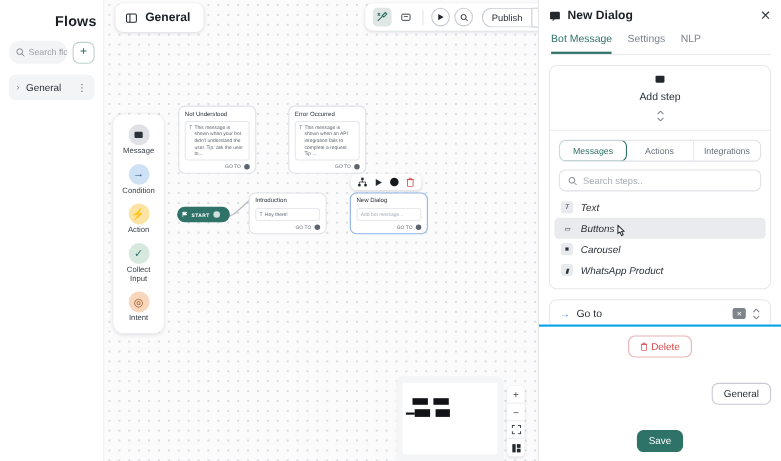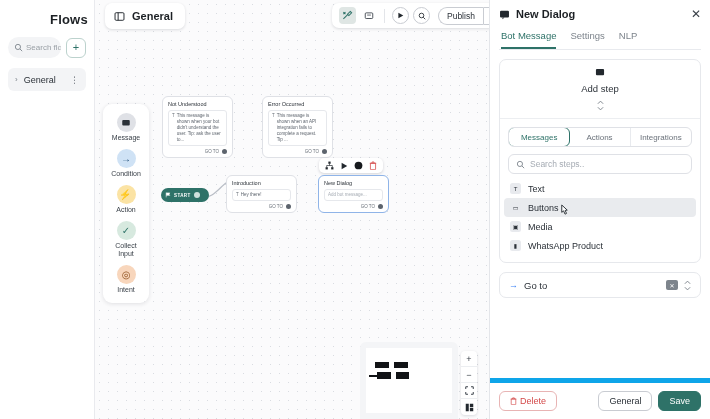--- a/index.html
+++ b/index.html
@@ -175,43 +175,43 @@
 
   .stepsearch {
     margin: 7px 8px 0 8px; height: 20px; border: 1px solid #dfe1e6; border-radius: 6px;
     display: flex; align-items: center; gap: 5px; padding: 0 7px;
   }
   .stepsearch .ph { font-size: 8.5px; color: #a5abb3; }
 
   .step-list { padding: 5px 4px 7px 4px; }
   .step-row {
     height: 19px; display: flex; align-items: center; gap: 7px;
-    padding: 0 6px; border-radius: 4px; position: relative;
+    padding: 0 6px; border-radius: 4px; position: relative; font-style: italic;
   }
   .step-row.hover { background: #e9ebee; }
   .step-ic {
     width: 11px; height: 11px; border-radius: 2.5px; background: #e8eaee;
     display: flex; align-items: center; justify-content: center;
     font-size: 6px; color: #2b3138;
   }
   .step-lbl { font-size: 9px; color: #2b3138; }
   .cursor-ic { position: absolute; left: 55px; top: 6px; font-size: 11px; color: #2b3138; }
 
   .goto-card {
     margin-top: 9px; border: 1px solid #e6e8ec; border-radius: 7px;
     height: 26px; display: flex; align-items: center; gap: 6px; padding: 0 9px;
   }
   .goto-card .arr { font-size: 9px; color: #3b82f6; }
   .goto-card .lbl { font-size: 9.5px; color: #2b3138; flex: 1; }
   .goto-card .kbd { width: 12px; height: 10px; border-radius: 2px; background: #7d848c; display:flex; align-items:center; justify-content:center; color:#fff; font-size:6px;}
   .goto-card .updown { font-size: 8px; color: #7d848c; line-height: .85; }
 
   .dlg-foot {
-    border-top: 5px solid #0ea5e9; padding: 8px 9px;
-    display: flex; align-items: center; gap: 6px;
+    border-top: 2px solid #0ea5e9; padding: 8px 9px;
+    display: flex; align-items: center; gap: 23px; flex-direction: column;
   }
   .btn {
     height: 20px; border-radius: 6px; display: flex; align-items: center;
     justify-content: center; font-size: 9px; padding: 0 10px;
   }
   .btn-delete { border: 1px solid #e8b4b4; color: #d44a4a; background: #fff; gap: 3px; }
   .btn-cancel { border: 1px solid #c9ccd2; color: #2b3138; background: #fff; margin-left: auto; }
   .btn-save { background: #2e7268; color: #fff; border: 1px solid #2e7268; }
 
   svg { display: block; }
@@ -489,22 +489,22 @@
           <div class="step-row hover">
             <span class="step-ic">▭</span>
             <span class="step-lbl">Buttons</span>
             <span class="cursor-ic">
               <svg width="11" height="13" viewBox="0 0 12 14">
                   <path d="M3 1 L3 9 L5 7.4 L6.6 11 L8.2 10.2 L6.7 6.9 L9 6.6 Z" fill="#fff" stroke="#22282e" stroke-width="1"></path>
                 </svg>
             </span>
           </div>
           <div class="step-row">
-            <span class="step-ic">▣</span>
-            <span class="step-lbl">Media</span>
+            <span class="step-ic">■</span>
+            <span class="step-lbl">Carousel</span>
           </div>
           <div class="step-row">
             <span class="step-ic">▮</span>
             <span class="step-lbl">WhatsApp Product</span>
           </div>
         </div>
       </div>
 
       <div class="goto-card">
         <span class="arr">→</span>

